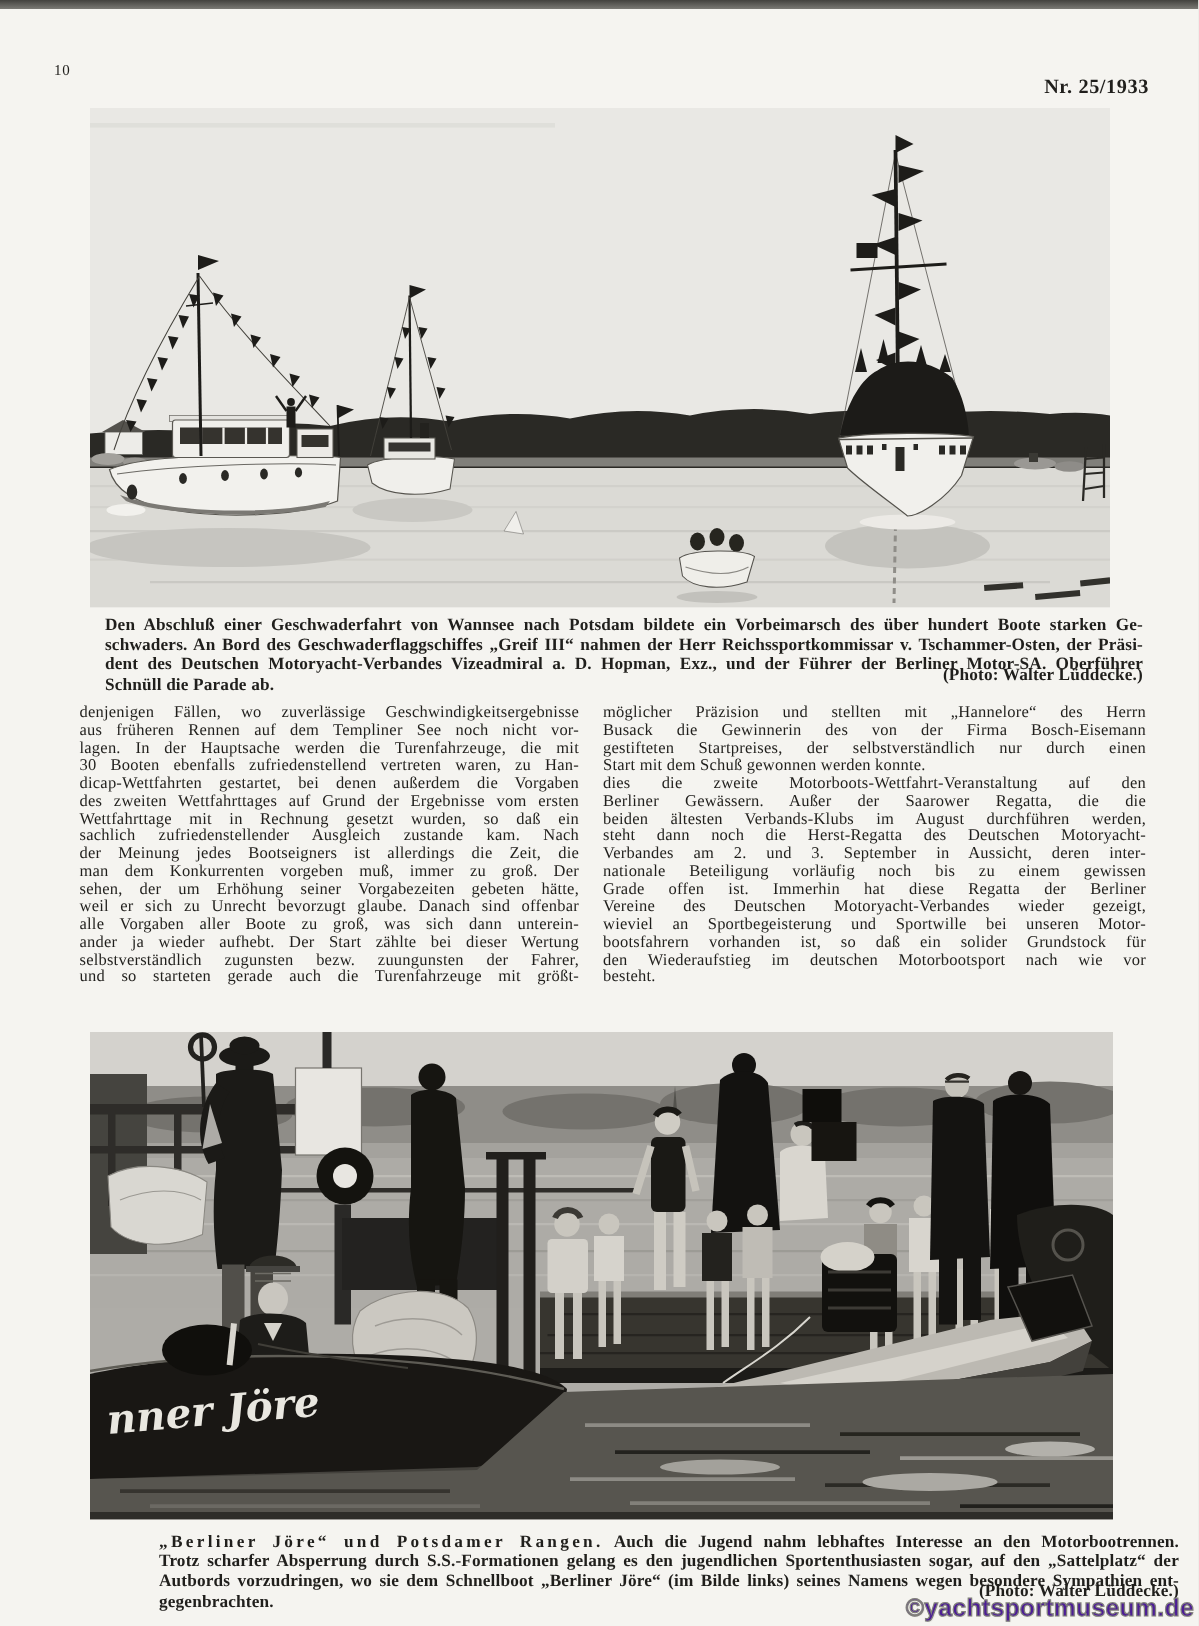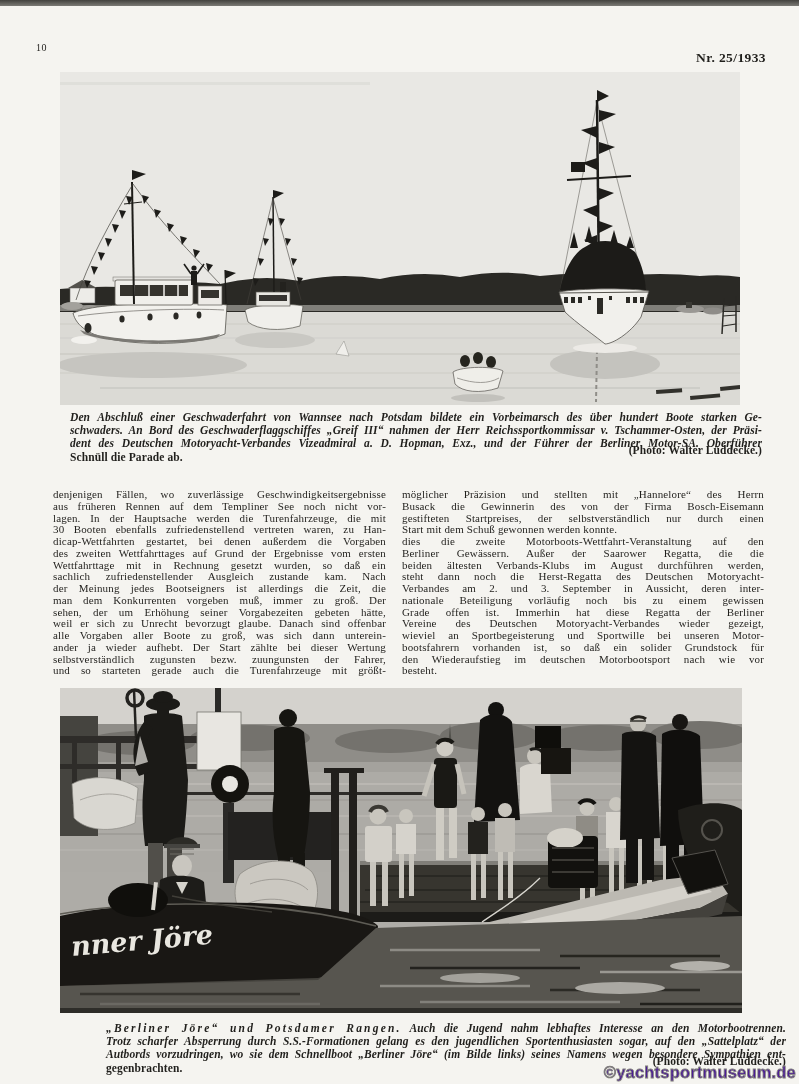--- a/index.html
+++ b/index.html
@@ -4,25 +4,25 @@
 <style>
   html,body{margin:0;padding:0;background:#e9e8e4;}
   .page{position:relative;width:799px;height:1084px;background:#f5f4f0;overflow:hidden;
         font-family:"Liberation Serif",serif;color:#201f1c;}
   .scan-edge-top{position:absolute;left:0;top:0;width:799px;height:6px;
         background:linear-gradient(#43423e,#7b7a75);}
   .pgnum{position:absolute;left:36px;top:42px;font-size:10px;letter-spacing:.5px;}
   .issue{position:absolute;right:33px;top:50px;font-size:13.5px;font-weight:700;letter-spacing:.4px;}
   .photo{position:absolute;}
   .cap{position:absolute;font-size:11.5px;font-weight:700;line-height:13.2px;letter-spacing:.1px;}
-  .cap .cline{text-align:justify;text-align-last:justify;font-style:italic;}
+  .cap .cline{text-align:justify;text-align-last:justify;}
   .cap .caprow{position:relative;text-align:left;}
   .cap .credit{position:absolute;right:0;top:-7px;font-weight:700;}
   .colwrap{position:absolute;top:470px;left:0;width:799px;font-size:11px;line-height:11.75px;}
-  .col{position:absolute;top:0;margin-top:19px;}
+  .col{position:absolute;top:0;}
   .col-left{left:53px;width:333px;}
   .col-right{left:402px;width:362px;}
   .body-line{text-align:justify;text-align-last:justify;letter-spacing:.15px;}
   .endp{text-align-last:left;}
   .indent{text-indent:13px;}
   .lead-sp{letter-spacing:2.2px;}
   .watermark{position:absolute;right:3px;bottom:2px;
         font-family:"Liberation Sans",sans-serif;font-weight:700;font-size:16.5px;
         color:#4c1d95;-webkit-text-stroke:.8px #81807b;letter-spacing:.2px;
         text-shadow:1px 1px 0 #eceae6;}

